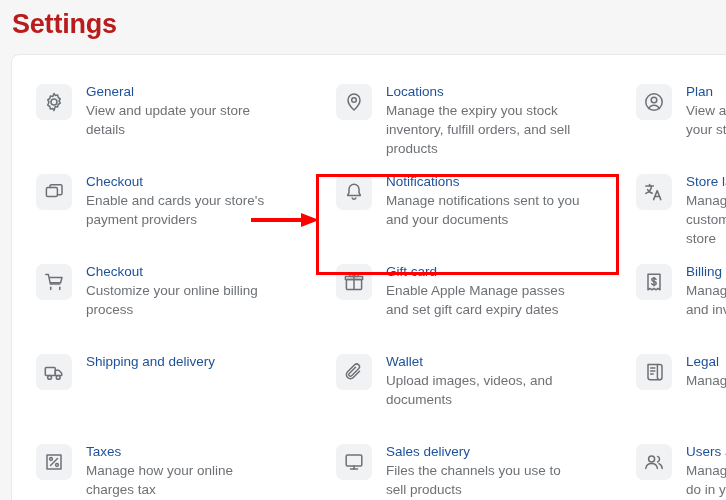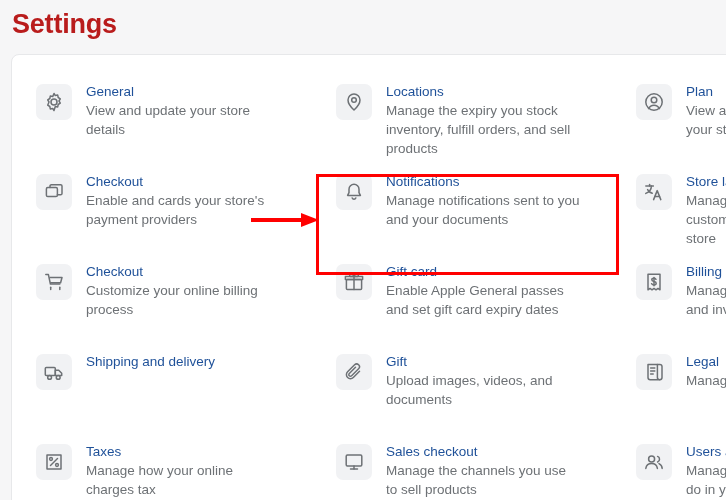--- a/index.html
+++ b/index.html
@@ -257,21 +257,21 @@
               <svg viewBox="0 0 20 20">
                 <rect x="2.4" y="7.4" width="15.2" height="10.2" rx="1"></rect>
                 <path d="M1.4 4.6h17.2v2.8H1.4z"></path>
                 <path d="M10 4.6v13"></path>
                 <path d="M10 4.6S8.8 1.6 6.9 1.8C5.3 2 5.1 4.6 7 4.6z"></path>
                 <path d="M10 4.6s1.2-3 3.1-2.8c1.6.2 1.8 2.8-.1 2.8z"></path>
               </svg>
             </div>
             <div class="texts">
               <div class="item-title">Gift card</div>
-              <div class="item-desc">Enable Apple General passes and set gift card expiry dates</div>
+              <div class="item-desc">Enable Apple Manage passes and set gift card expiry dates</div>
             </div>
           </div>
         </div>
         <div class="cell">
           <div class="item">
             <div class="icon-tile">
               <svg viewBox="0 0 20 20">
                 <path d="M4 2.2h12v15.6l-2-1.4-2 1.4-2-1.4-2 1.4-2-1.4-2 1.4z"></path>
                 <path d="M10 5.6v8.2"></path>
                 <path d="M12 7.3c-.5-.8-1.3-1.1-2.2-1.1-1.1 0-2 .6-2 1.6s.9 1.4 2.1 1.6c1.3.2 2.3.6 2.3 1.8 0 1-.9 1.7-2.2 1.7-1 0-1.9-.4-2.4-1.2"></path>
@@ -299,21 +299,21 @@
           </div>
         </div>
         <div class="cell">
           <div class="item">
             <div class="icon-tile">
               <svg viewBox="0 0 20 20">
                 <path d="M15.5 9.3l-6.2 6.2a4 4 0 01-5.7-5.7l7-7a2.8 2.8 0 014 4l-7 7a1.6 1.6 0 01-2.3-2.3l6.2-6.2"></path>
               </svg>
             </div>
             <div class="texts">
-              <div class="item-title">Gift</div>
+              <div class="item-title">Wallet</div>
               <div class="item-desc">Upload images, videos, and documents</div>
             </div>
           </div>
         </div>
         <div class="cell">
           <div class="item">
             <div class="icon-tile">
               <svg viewBox="0 0 20 20">
                 <path d="M4 2.4h9.4v13.2c0 1.3 1 2.2 2.2 2.2H6.2C5 17.8 4 16.8 4 15.6z"></path>
                 <path d="M13.4 2.4h2.4c1.2 0 2.2 1 2.2 2.2v11c0 1.3-1 2.2-2.2 2.2"></path>
@@ -347,22 +347,22 @@
         <div class="cell">
           <div class="item">
             <div class="icon-tile">
               <svg viewBox="0 0 20 20">
                 <rect x="2.2" y="3" width="15.6" height="11" rx="1.2"></rect>
                 <path d="M6.5 17h7"></path>
                 <path d="M10 14v3"></path>
               </svg>
             </div>
             <div class="texts">
-              <div class="item-title">Sales checkout</div>
-              <div class="item-desc">Manage the channels you use to sell products</div>
+              <div class="item-title">Sales delivery</div>
+              <div class="item-desc">Files the channels you use to sell products</div>
             </div>
           </div>
         </div>
         <div class="cell">
           <div class="item">
             <div class="icon-tile">
               <svg viewBox="0 0 20 20">
                 <circle cx="7.6" cy="7" r="3"></circle>
                 <path d="M1.8 16.4a5.9 5.9 0 0111.6 0"></path>
                 <path d="M13.6 4.4a3 3 0 010 5.6"></path>

